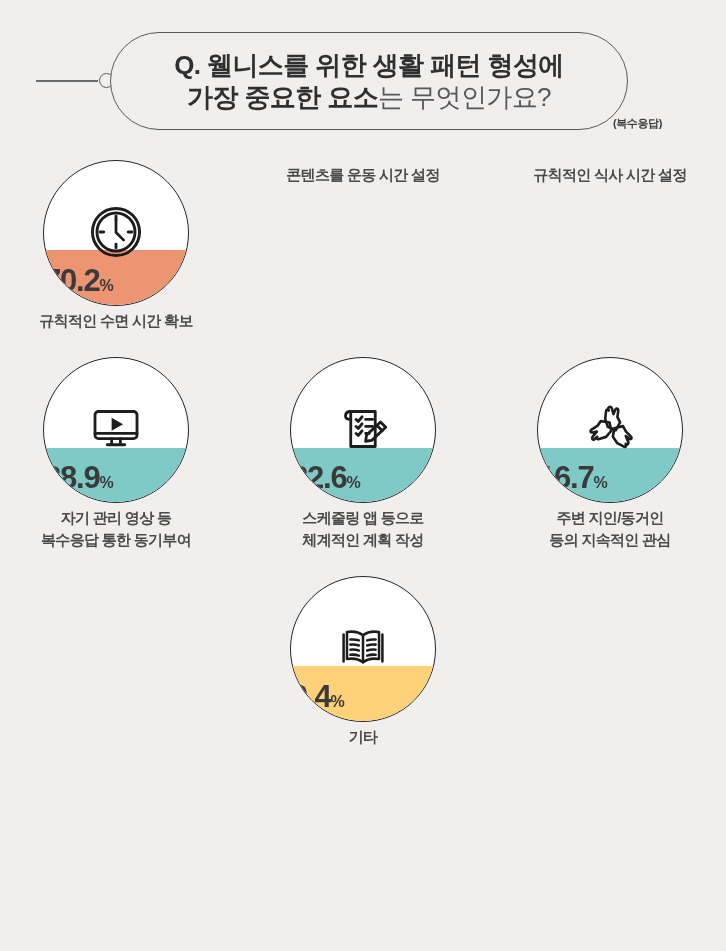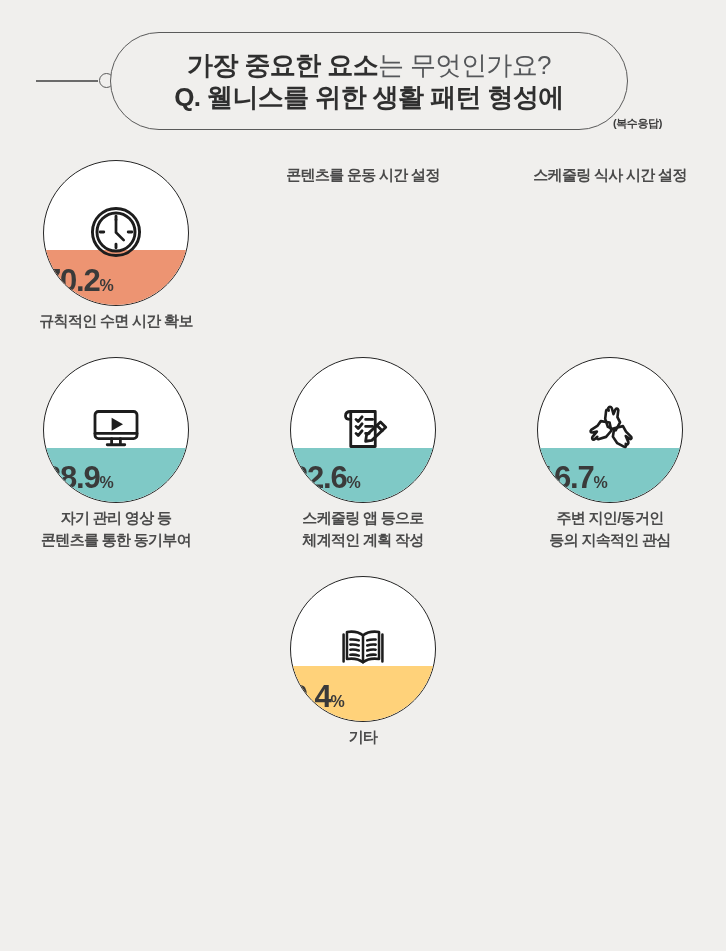--- a/index.html
+++ b/index.html
@@ -179,24 +179,24 @@
 <body>
 
 <div class="page">
 
   <div class="header-zone">
 
     <div class="tail-line"></div>
     <div class="tail-dot"></div>
 
     <div class="bubble">
+      <div class="bubble-line line1">Q. 웰니스를 위한 생활 패턴 형성에</div>
       <div class="bubble-line line2">
         <span class="strong">가장 중요한 요소</span><span class="light">는 무엇인가요?</span>
       </div>
-      <div class="bubble-line line1">Q. 웰니스를 위한 생활 패턴 형성에</div>
     </div>
 
     <div class="multi-answer">(복수응답)</div>
   </div>
 
   <div class="rows">
 
     <div class="row">
 
       <div class="stat">
@@ -215,21 +215,21 @@
           </div>
         </div>
         <div class="stat-label">규칙적인 수면 시간 확보</div>
       </div>
 
       <div class="stat">
         <div class="stat-label">콘텐츠를 운동 시간 설정</div>
       </div>
 
       <div class="stat">
-        <div class="stat-label">스케줄링 식사 시간 설정</div>
+        <div class="stat-label">규칙적인 식사 시간 설정</div>
       </div>
     </div>
 
     <div class="row">
 
       <div class="stat">
         <div class="dial">
           <div class="dial-fill" style="height:38%;background:#7fc9c6"></div>
           <div class="dial-icon">
             <svg viewBox="0 0 64 64" width="58" height="56" fill="none" stroke="#1d1d1d" stroke-width="3.2" stroke-linecap="round" stroke-linejoin="round">
@@ -238,21 +238,21 @@
               <path d="M27 43v6M37 43v6"></path>
               <path d="M22 50h20"></path>
               <path d="M27 19l13 7.5L27 34z" fill="#1d1d1d" stroke="none"></path>
             </svg>
           </div>
           <div class="dial-value">
             <span class="num">38.9</span><span class="pct">%</span>
           </div>
         </div>
         <div class="stat-label">자기 관리 영상 등
-콘텐츠를 통한 동기부여</div>
+복수응답 통한 동기부여</div>
       </div>
 
       <div class="stat">
         <div class="dial">
           <div class="dial-fill" style="height:38%;background:#7fc9c6"></div>
           <div class="dial-icon">
             <svg viewBox="0 0 64 64" width="56" height="58" fill="none" stroke="#1d1d1d" stroke-width="3.2" stroke-linecap="round" stroke-linejoin="round">
               <path d="M18 12h28v40H18z"></path>
               <path d="M18 12c-4 0-6 2-6 5s2 4 6 4"></path>
               <path d="M24 21l2.5 2.5L31 18M24 29l2.5 2.5L31 26M24 37l2.5 2.5L31 34"></path>

